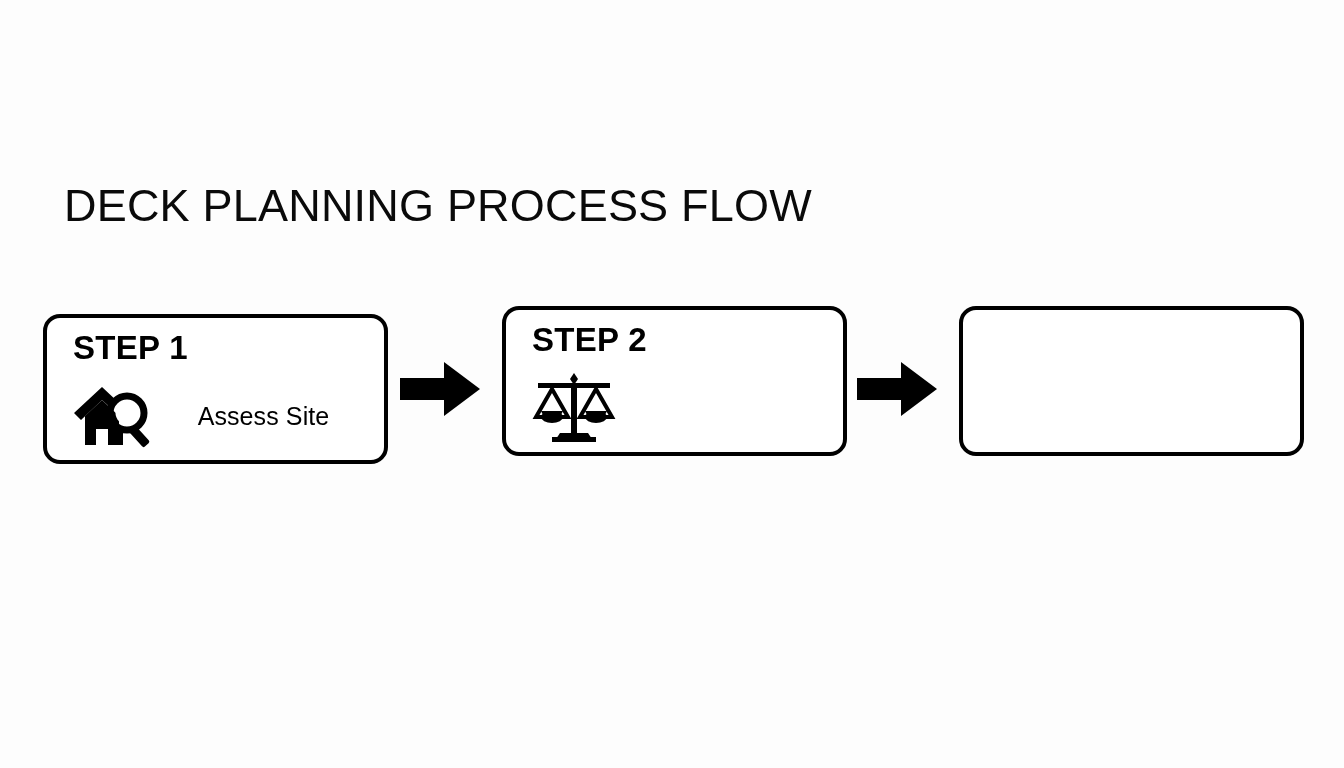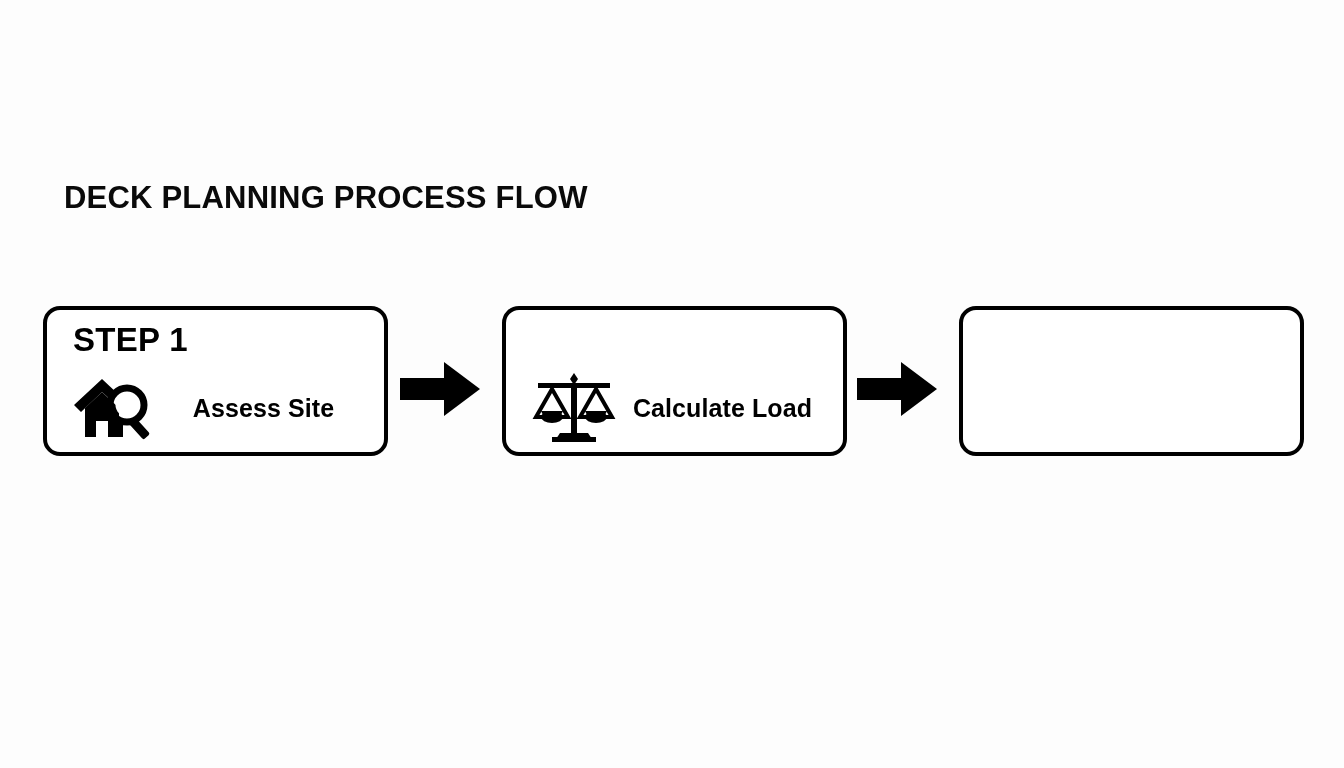--- a/index.html
+++ b/index.html
@@ -19,22 +19,22 @@
     width: 1344px;
     height: 768px;
     background: #fdfdfd;
   }
 
   
   .title {
     position: absolute;
     left: 64px;
     top: 182px;
-    font-size: 31px;
-    font-weight: bold;
+    font-size: 45px;
+    font-weight: normal;
     letter-spacing: 0.2px;
     line-height: 1.05;
     white-space: nowrap;
     color: #0a0a0a;
   }
 
   
   .flow {
     position: absolute;
     left: 0;
@@ -46,21 +46,21 @@
   .step-box {
     position: absolute;
     top: 0;
     width: 345px;
     height: 150px;
     box-sizing: border-box;
     border: 4px solid #000000;
     border-radius: 17px;
     background: #ffffff;
   }
-  .step-box.b1 { left: 43px; }
+  .step-box.b1 { left: 43px; margin-top: 8px; }
   .step-box.b2 { left: 502px; }
   .step-box.b3 { left: 959px; }
 
   .step-title {
     position: absolute;
     left: 26px;
     top: 12px;
     font-size: 33px;
     font-weight: bold;
     letter-spacing: 0.3px;
@@ -84,21 +84,21 @@
     display: flex;
     align-items: center;
     justify-content: center;
   }
   .step-icon svg { display: block; }
 
   .step-label {
     flex: 1 1 auto;
     text-align: center;
     font-size: 25px;
-    font-weight: bold;
+    font-weight: normal;
     letter-spacing: 0.1px;
     white-space: nowrap;
     padding-right: 6px;
   }
 
   
   .arrow {
     position: absolute;
     top: 54px;
     width: 88px;
@@ -142,20 +142,21 @@
       </div>
     </div>
 
     <div class="arrow a1">
       <svg width="80" height="58" viewBox="0 0 80 58" aria-hidden="true">
         <path d="M0 18 L44 18 L44 2 L80 29 L44 56 L44 40 L0 40 Z" fill="#000000"></path>
       </svg>
     </div>
 
     <div class="step-box b2">
+      <div class="step-title">STEP 2</div>
       <div class="step-body">
         <div class="step-icon">
           <svg width="88" height="70" viewBox="0 0 88 70" aria-hidden="true">
             <g fill="#000000">
 
               <path d="M44 0 L48 6 L44 12 L40 6 Z"></path>
 
               <rect x="8" y="10" width="72" height="5"></rect>
 
               <rect x="41" y="12" width="6" height="48"></rect>
@@ -167,21 +168,20 @@
 
               <path d="M66 16 L82 44 L50 44 Z" fill="#ffffff" stroke="#000000" stroke-width="4"></path>
               <path d="M55 38 L77 38 L74 44 L58 44 Z"></path>
               <ellipse cx="66" cy="44" rx="11" ry="6"></ellipse>
 
               <path d="M30 60 L58 60 L62 66 L26 66 Z"></path>
               <rect x="22" y="64" width="44" height="5"></rect>
             </g>
           </svg>
         </div>
-        <div class="step-label">Calculate Load</div>
       </div>
     </div>
 
     <div class="arrow a2">
       <svg width="80" height="58" viewBox="0 0 80 58" aria-hidden="true">
         <path d="M0 18 L44 18 L44 2 L80 29 L44 56 L44 40 L0 40 Z" fill="#000000"></path>
       </svg>
     </div>
 
     <div class="step-box b3">

